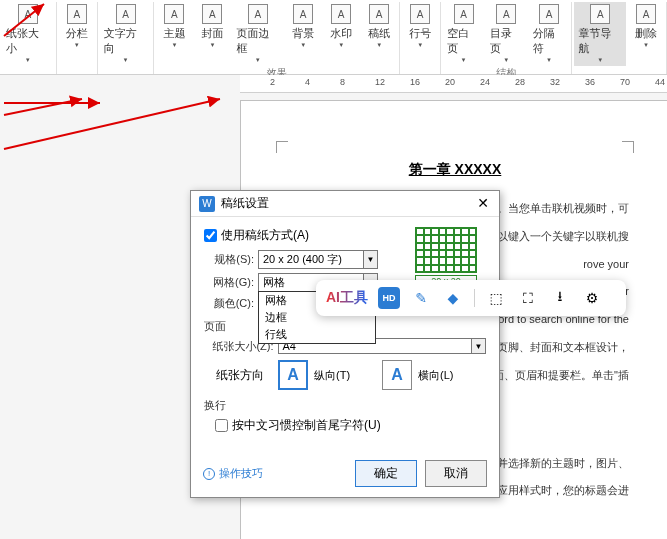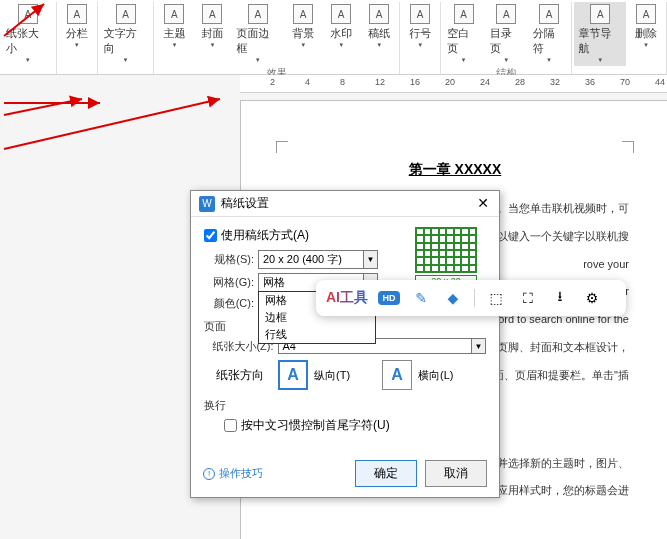--- a/index.html
+++ b/index.html
@@ -57,21 +57,21 @@
 .orient-lbl { font-size: 11px; }
 .dlg-footer { display: flex; align-items: center; padding: 10px 12px; border-top: none; gap: 8px; }
 .tips { color: #2b7cd3; font-size: 11px; cursor: pointer; display: flex; align-items: center; gap: 4px; flex:1;}
 .tips .oc { width: 12px; height: 12px; border: 1px solid #2b7cd3; border-radius: 50%; font-size: 8px; display: flex; align-items: center; justify-content: center; }
 .btn { border: 1px solid #888; padding: 4px 18px; font-size: 12px; background: #f0f0f0; cursor: pointer; }
 .btn.primary { border: 1px solid #2b7cd3; background: #eaf2fb; }
 
 
 .float-tb { position: absolute; left: 316px; top: 280px; width: 310px; height: 36px; background: #fff; border-radius: 8px; box-shadow: 0 2px 10px rgba(0,0,0,0.25); display: flex; align-items: center; padding: 0 10px; gap: 10px; z-index: 30; }
 .ai-lbl { font-weight: bold; font-size: 14px; background: linear-gradient(90deg,#e33,#26e); -webkit-background-clip: text; color: transparent; }
-.ft-ic { width: 22px; height: 14px; display: flex; align-items: center; justify-content: center; cursor: pointer; font-size: 14px; border-radius:4px;}
+.ft-ic { width: 22px; height: 22px; display: flex; align-items: center; justify-content: center; cursor: pointer; font-size: 14px; border-radius:4px;}
 .ft-ic.hd { background:#2b7cd3; color:#fff; font-size:9px; font-weight:bold; padding:0 2px;}
 .vert-div { width:1px; height:18px; background:#d0d0d0;}
 
 
 .arrow { position: absolute; z-index: 50; }
 .arrow svg { overflow: visible; }
 .arrow-head { fill: #d00; }
 .arrow-line { stroke: #d00; stroke-width: 2; fill: none; }
 </style>
 </head>
@@ -324,21 +324,21 @@
     <div class="orient-row">
       <span style="margin-right:8px">纸张方向</span>
       <div class="orient-box sel">A</div>
       <span class="orient-lbl">纵向(T)</span>
       <div style="width:20px"></div>
       <div class="orient-box">A</div>
       <span class="orient-lbl">横向(L)</span>
     </div>
 
     <div class="section-head">换行</div>
-    <div class="check-row" style="margin-left:20px">
+    <div class="check-row" style="margin-left:11px">
       <input type="checkbox" style="">
       <span>按中文习惯控制首尾字符(U)</span>
     </div>
   </div>
   <div class="dlg-footer">
     <div class="tips">
       <span class="oc">!</span>
       <span>操作技巧</span>
     </div>
     <div class="btn primary">确定</div>

